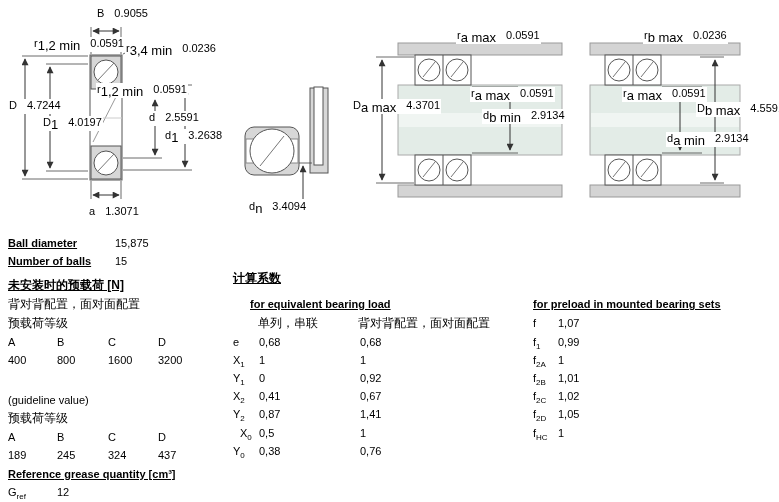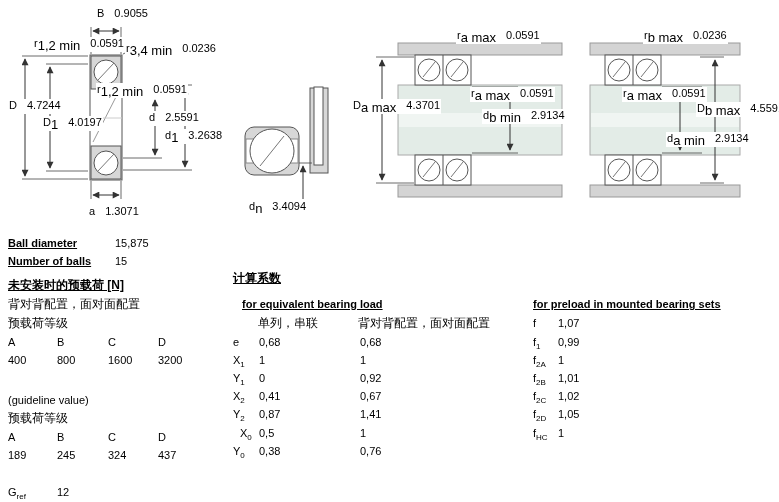--- a/index.html
+++ b/index.html
@@ -162,25 +162,26 @@
   <span class="t zh" style="left:8px;top:412px">预载荷等级</span>
   <span class="t" style="left:8px;top:431px">A</span>
   <span class="t" style="left:57px;top:431px">B</span>
   <span class="t" style="left:108px;top:431px">C</span>
   <span class="t" style="left:158px;top:431px">D</span>
   <span class="t" style="left:8px;top:449px">189</span>
   <span class="t" style="left:57px;top:449px">245</span>
   <span class="t" style="left:108px;top:449px">324</span>
   <span class="t" style="left:158px;top:449px">437</span>
 
+  <span class="t b" style="left:8px;top:468px">Reference grease quantity [cm³]</span>
   <span class="t" style="left:8px;top:486px"><span>G</span><sub>ref</sub></span>
   <span class="t" style="left:57px;top:486px">12</span>
 
   <span class="t b zh" style="left:233px;top:272px">计算系数</span>
-  <span class="t b" style="left:242px;top:298px">for equivalent bearing load</span>
+  <span class="t b" style="left:250px;top:298px">for equivalent bearing load</span>
   <span class="t zh" style="left:258px;top:317px">单列，串联</span>
   <span class="t zh" style="left:358px;top:317px">背对背配置，面对面配置</span>
 
   <span class="t" style="left:233px;top:336px"><span>e</span><sub></sub></span>
   <span class="t" style="left:259px;top:336px">0,68</span>
   <span class="t" style="left:360px;top:336px">0,68</span>
 
   <span class="t" style="left:233px;top:354px"><span>X</span><sub>1</sub></span>
   <span class="t" style="left:259px;top:354px">1</span>
   <span class="t" style="left:360px;top:354px">1</span>

